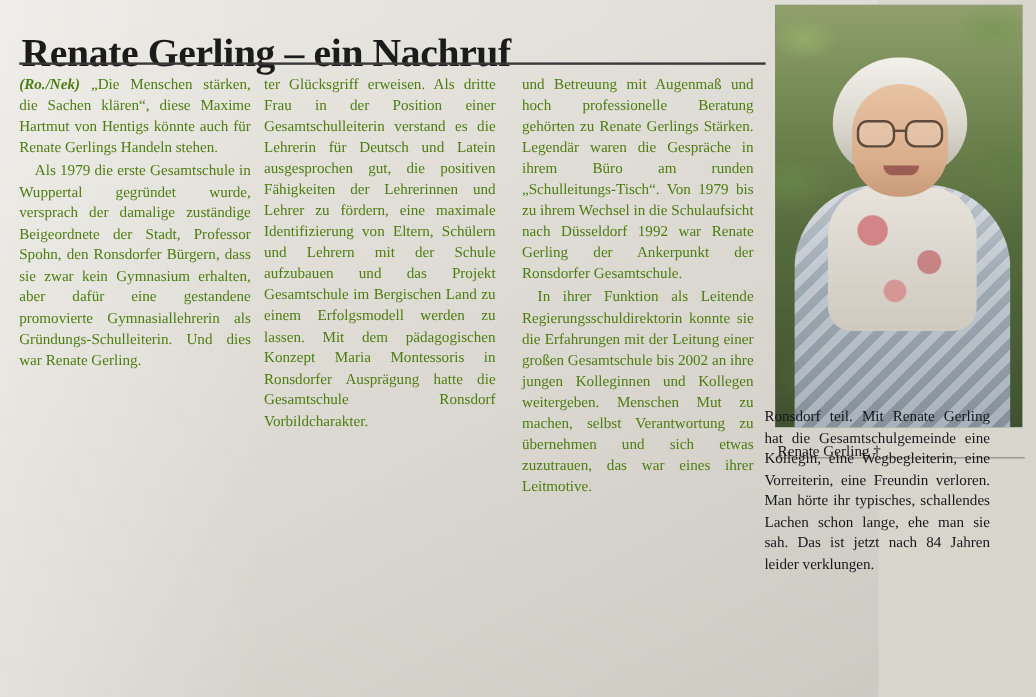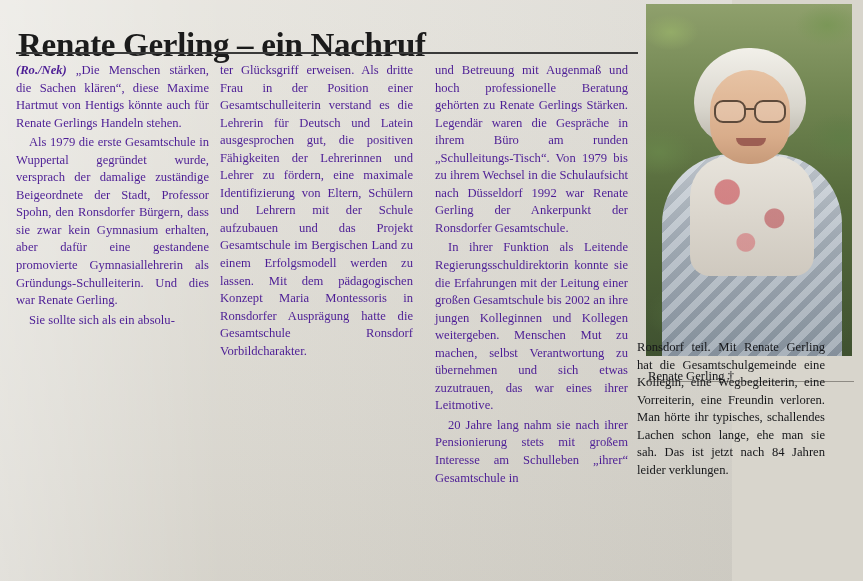--- a/index.html
+++ b/index.html
@@ -56,21 +56,21 @@
     width: 840px;
     height: 516px;
   }
   .col {
     position: absolute;
     top: 0;
     font-size: 12.6px;
     line-height: 17.55px;
     text-align: justify;
     text-justify: inter-word;
-    color: #4c1d95;
+    color: #4d7c0f;
     hyphens: manual;
   }
   #col1 { left: 0px;   width: 193px; }
   #col2 { left: 204px; width: 193px; }
   #col3 { left: 419px; width: 193px; font-family: Liberation Serif, serif; }
   .col p {
     margin: 0 0 0 0;
     text-indent: 13px;
   }
   .col p.first {
@@ -224,31 +224,29 @@
   <div class="paper-texture"></div>
 
   <h1 class="headline">Renate Gerling – ein Nachruf</h1>
   <div class="rule"></div>
 
   <div class="columns">
 
     <div class="col" id="col1">
       <p class="first"><span class="byline">(Ro./Nek)</span> <span>„Die Menschen stärken, die Sachen klären“, diese Maxime Hartmut von Hentigs könnte auch für Renate Gerlings Handeln stehen.</span></p>
       <p>Als 1979 die erste Gesamtschule in Wuppertal gegründet wurde, versprach der damalige zuständige Beigeordnete der Stadt, Professor Spohn, den Ronsdorfer Bürgern, dass sie zwar kein Gymnasium erhalten, aber dafür eine gestandene promovierte Gymnasiallehrerin als Gründungs-Schulleiterin. Und dies war Renate Gerling.</p>
-      <p>Sie sollte sich als ein absolu-</p>
     </div>
 
     <div class="col" id="col2">
       <p class="first">ter Glücksgriff erweisen. Als dritte Frau in der Position einer Gesamtschulleiterin verstand es die Lehrerin für Deutsch und Latein ausgesprochen gut, die positiven Fähigkeiten der Lehrerinnen und Lehrer zu fördern, eine maximale Identifizierung von Eltern, Schülern und Lehrern mit der Schule aufzubauen und das Projekt Gesamtschule im Bergischen Land zu einem Erfolgsmodell werden zu lassen. Mit dem pädagogischen Konzept Maria Montessoris in Ronsdorfer Ausprägung hatte die Gesamtschule Ronsdorf Vorbildcharakter.</p>
     </div>
 
     <div class="col" id="col3">
       <p class="first">und Betreuung mit Augenmaß und hoch professionelle Beratung gehörten zu Renate Gerlings Stärken. Legendär waren die Gespräche in ihrem Büro am runden „Schulleitungs-Tisch“. Von 1979 bis zu ihrem Wechsel in die Schulaufsicht nach Düsseldorf 1992 war Renate Gerling der Ankerpunkt der Ronsdorfer Gesamtschule.</p>
       <p>In ihrer Funktion als Leitende Regierungsschuldirektorin konnte sie die Erfahrungen mit der Leitung einer großen Gesamtschule bis 2002 an ihre jungen Kolleginnen und Kollegen weitergeben. Menschen Mut zu machen, selbst Verantwortung zu übernehmen und sich etwas zuzutrauen, das war eines ihrer Leitmotive.</p>
-      <p>20 Jahre lang nahm sie nach ihrer Pensionierung stets mit großem Interesse am Schulleben „ihrer“ Gesamtschule in</p>
     </div>
 
   </div>
 
   <div class="photo-wrap">
     <div class="photo">
       <div class="foliage"></div>
       <div class="person-body"></div>
       <div class="person-scarf"></div>
       <div class="person-hair"></div>

